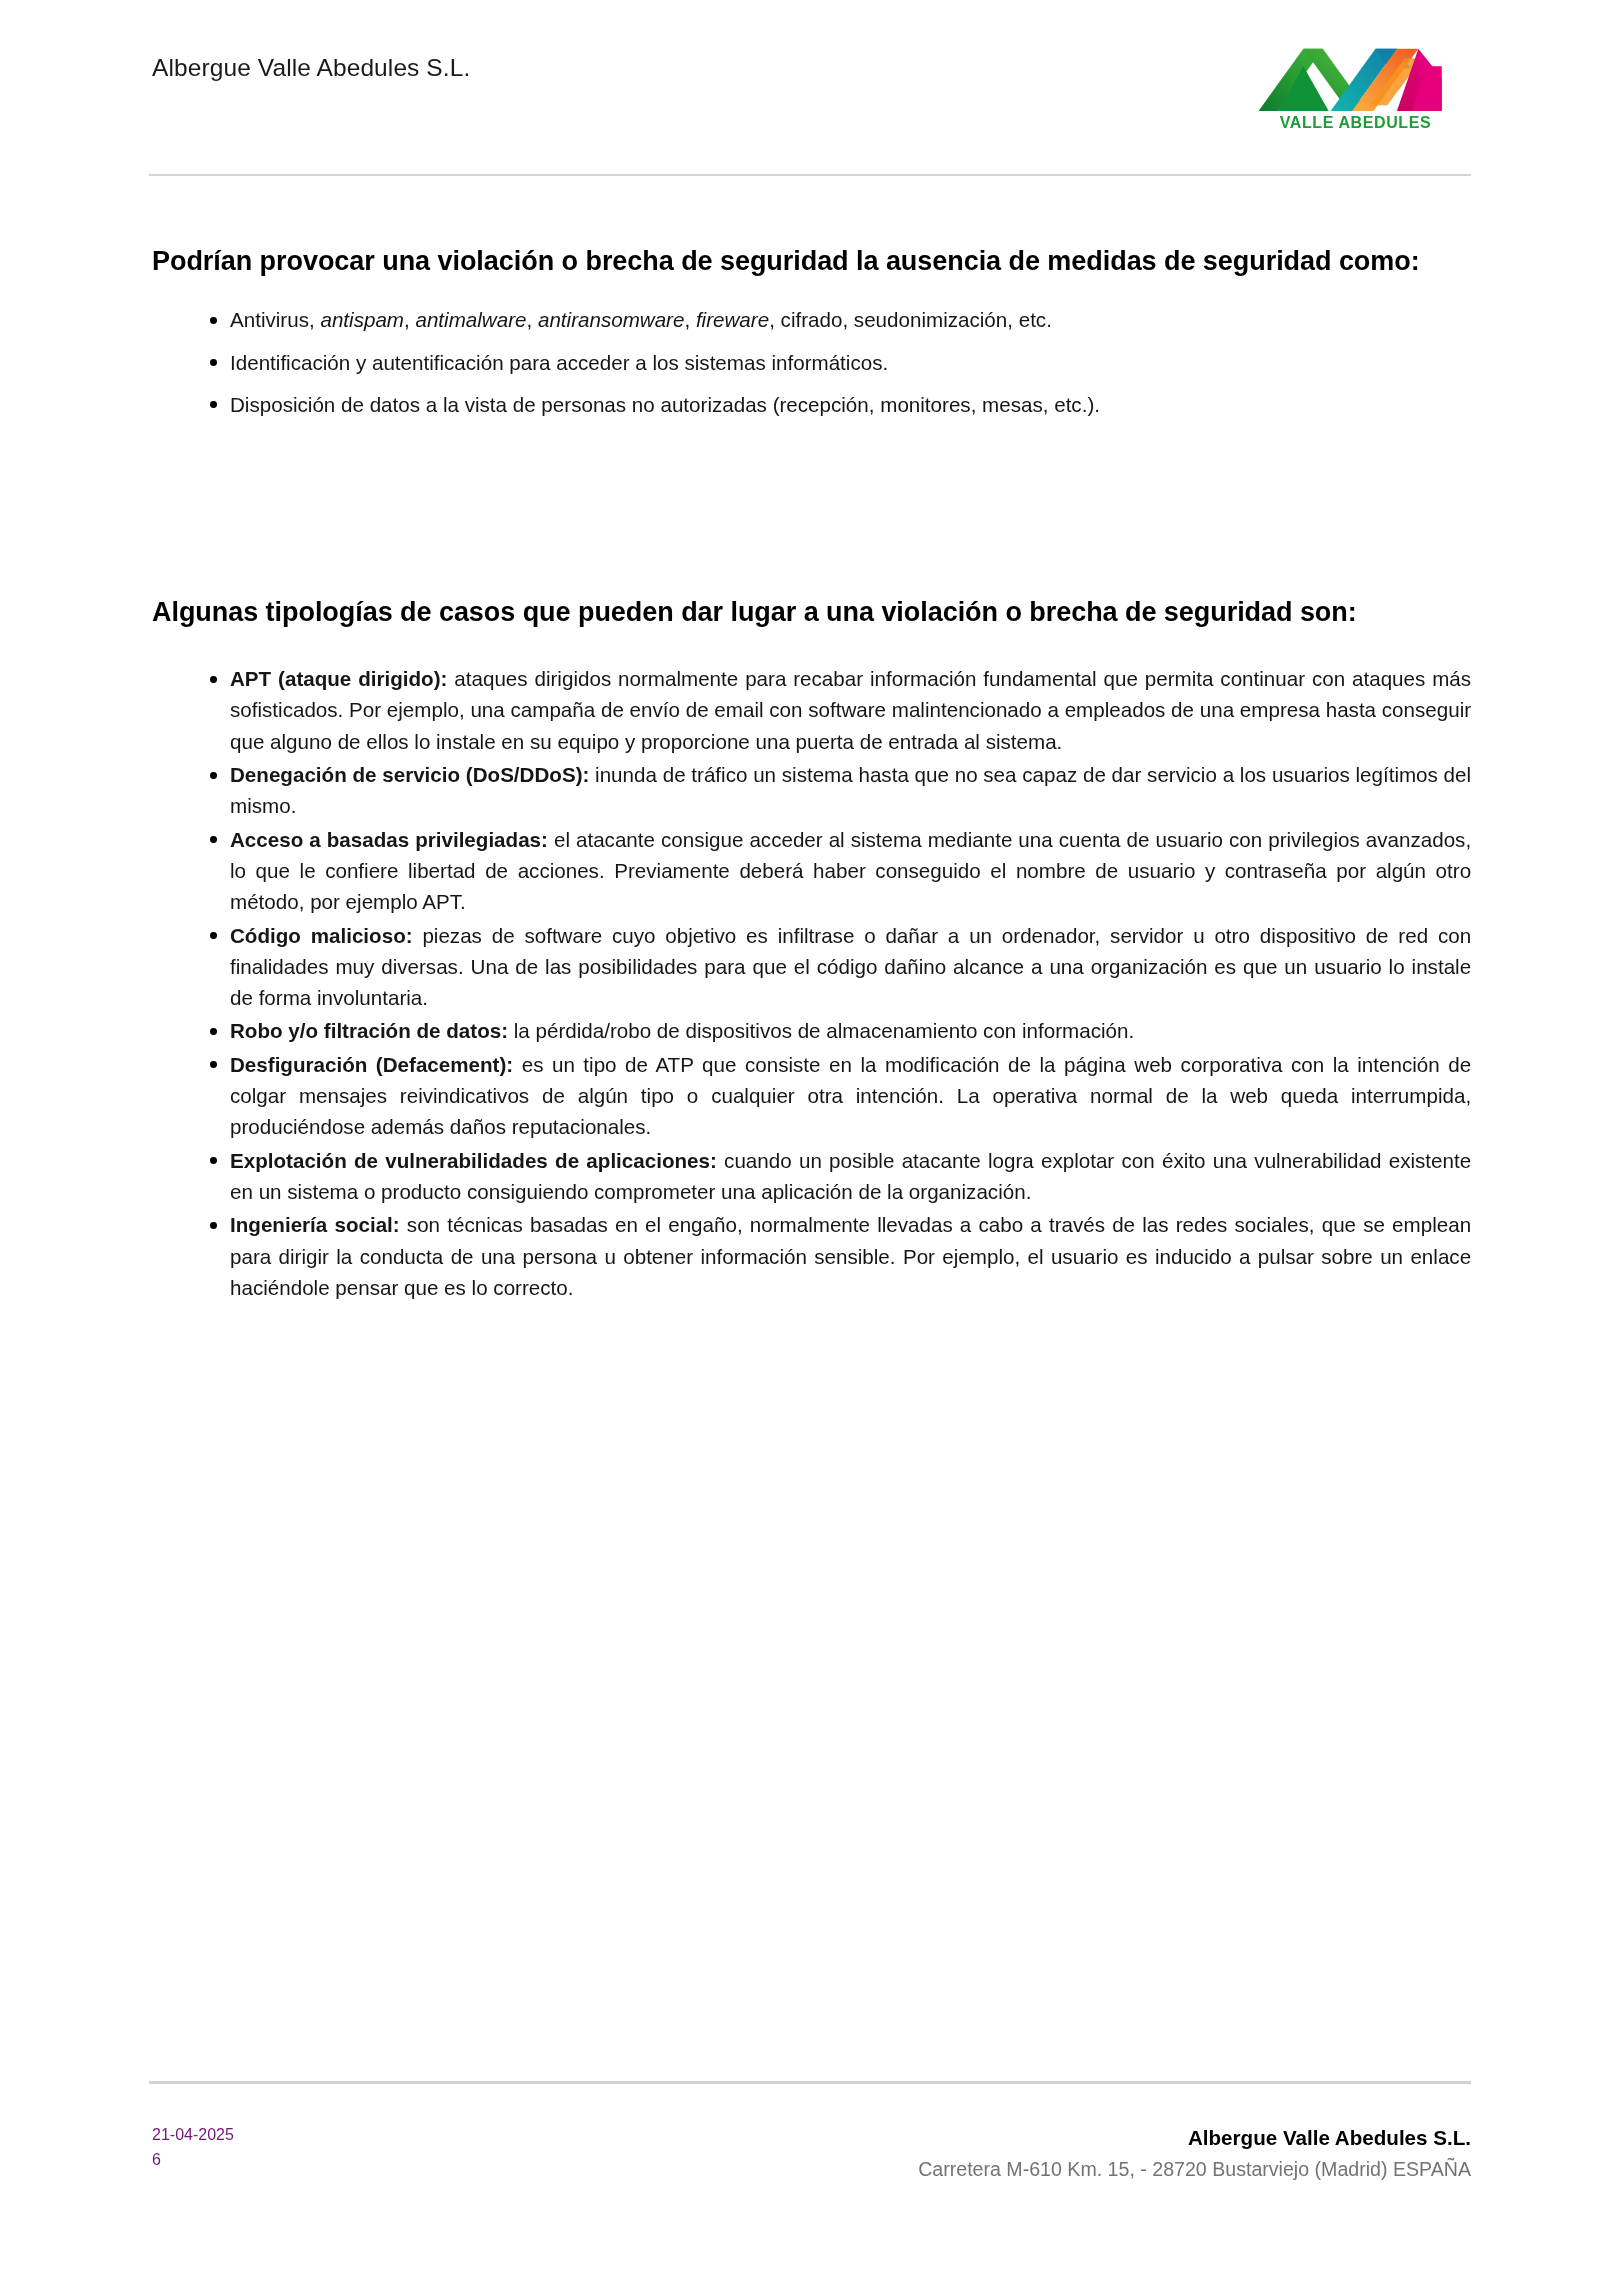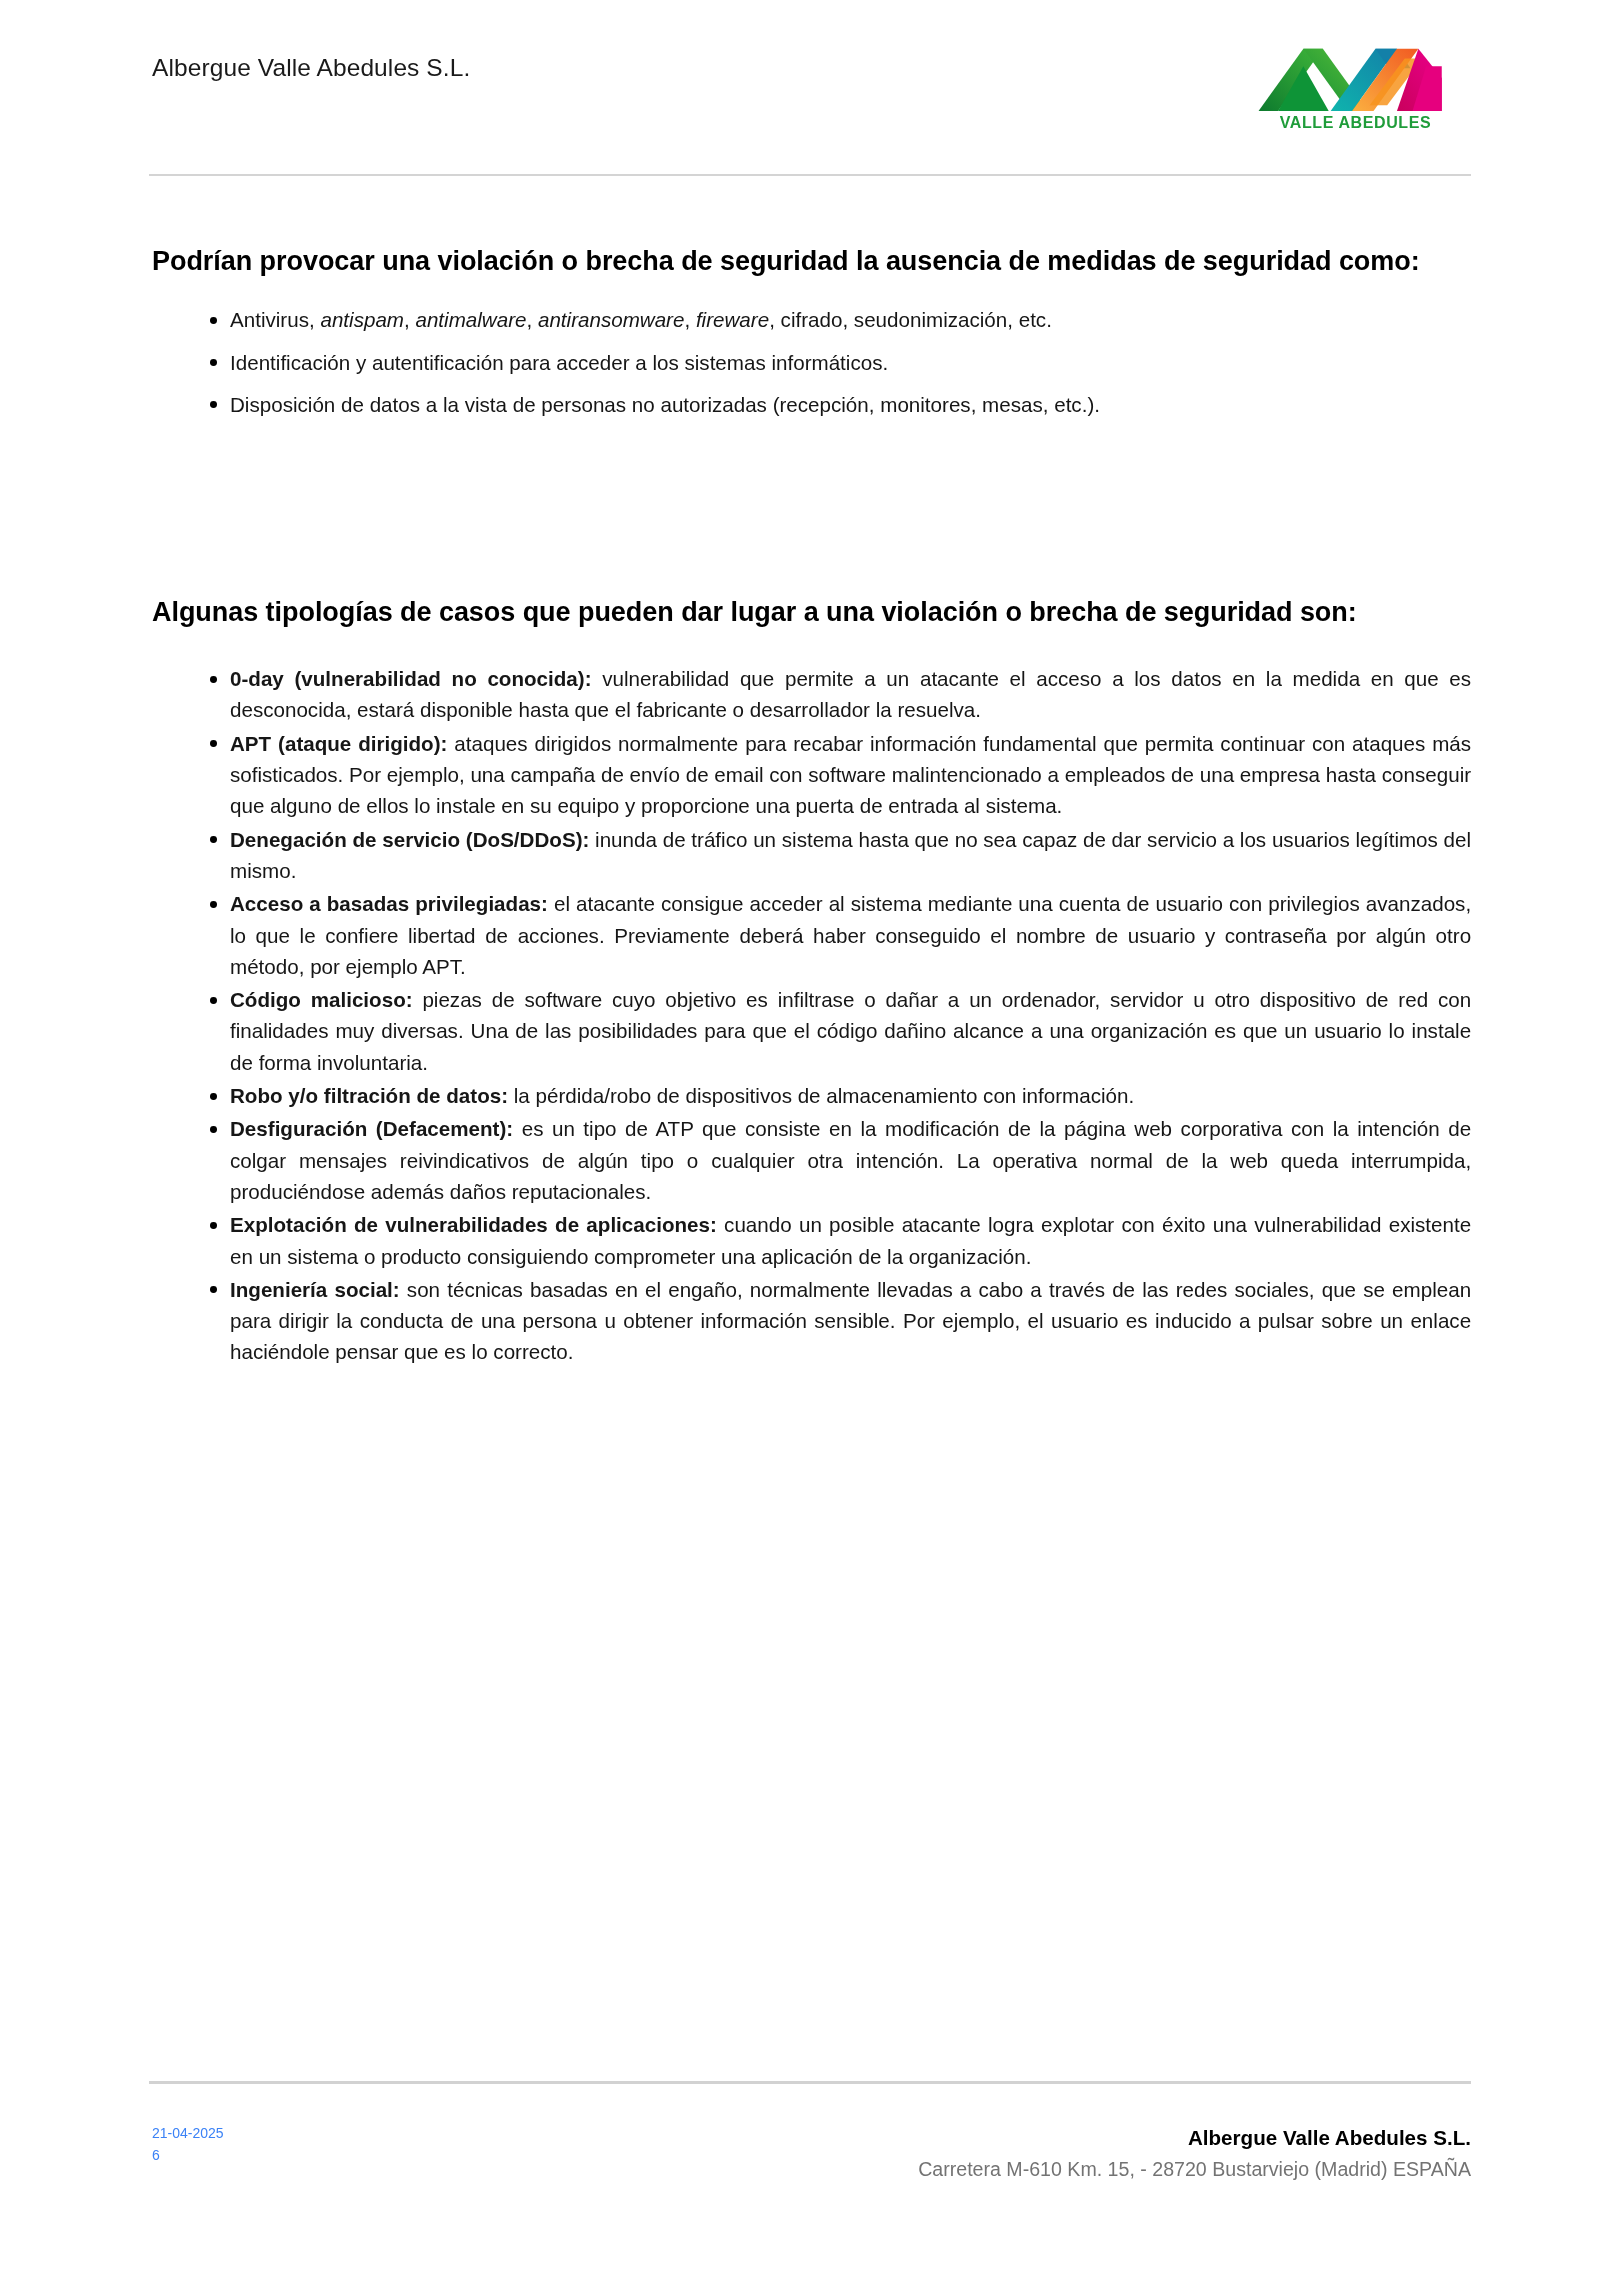--- a/index.html
+++ b/index.html
@@ -135,23 +135,23 @@
   .footer {
     position: absolute;
     left: 152px;
     right: 149px;
     top: 2123px;
     display: flex;
     justify-content: space-between;
     align-items: flex-start;
   }
   .footer-left {
-    font-size: 14px;
+    font-size: 16px;
     line-height: 1.55;
-    color: #3b82f6;
+    color: #701a75;
   }
   .footer-right {
     text-align: right;
     line-height: 1.5;
   }
   .footer-company {
     font-size: 20.6px;
     font-weight: bold;
     color: #000;
   }
@@ -217,21 +217,20 @@
     <ul class="bullet-list list-simple" id="list-1">
         <li><span>Antivirus, </span><i>antispam</i><span>, </span><i>antimalware</i><span>, </span><i>antiransomware</i><span>, </span><i>fireware</i><span>, cifrado, seudonimización, etc.</span></li>
         <li><span>Identificación y autentificación para acceder a los sistemas informáticos.</span></li>
         <li><span>Disposición de datos a la vista de personas no autorizadas (recepción, monitores, mesas, etc.).</span></li>
       </ul>
 
     <div class="gap-between"></div>
 
     <h2 class="section-heading">Algunas tipologías de casos que pueden dar lugar a una violación o brecha de seguridad son:</h2>
     <ul class="bullet-list list-terms" id="list-2">
-        <li><b>0-day (vulnerabilidad no conocida):</b><span> vulnerabilidad que permite a un atacante el acceso a los datos en la medida en que es desconocida, estará disponible hasta que el fabricante o desarrollador la resuelva.</span></li>
         <li><b>APT (ataque dirigido):</b><span> ataques dirigidos normalmente para recabar información fundamental que permita continuar con ataques más sofisticados. Por ejemplo, una campaña de envío de email con software malintencionado a empleados de una empresa hasta conseguir que alguno de ellos lo instale en su equipo y proporcione una puerta de entrada al sistema.</span></li>
         <li><b>Denegación de servicio (DoS/DDoS):</b><span> inunda de tráfico un sistema hasta que no sea capaz de dar servicio a los usuarios legítimos del mismo.</span></li>
         <li><b>Acceso a basadas privilegiadas:</b><span> el atacante consigue acceder al sistema mediante una cuenta de usuario con privilegios avanzados, lo que le confiere libertad de acciones. Previamente deberá haber conseguido el nombre de usuario y contraseña por algún otro método, por ejemplo APT.</span></li>
         <li><b>Código malicioso:</b><span> piezas de software cuyo objetivo es infiltrase o dañar a un ordenador, servidor u otro dispositivo de red con finalidades muy diversas. Una de las posibilidades para que el código dañino alcance a una organización es que un usuario lo instale de forma involuntaria.</span></li>
         <li><b>Robo y/o filtración de datos:</b><span> la pérdida/robo de dispositivos de almacenamiento con información.</span></li>
         <li><b>Desfiguración (Defacement):</b><span> es un tipo de ATP que consiste en la modificación de la página web corporativa con la intención de colgar mensajes reivindicativos de algún tipo o cualquier otra intención. La operativa normal de la web queda interrumpida, produciéndose además daños reputacionales.</span></li>
         <li><b>Explotación de vulnerabilidades de aplicaciones:</b><span> cuando un posible atacante logra explotar con éxito una vulnerabilidad existente en un sistema o producto consiguiendo comprometer una aplicación de la organización.</span></li>
         <li><b>Ingeniería social:</b><span> son técnicas basadas en el engaño, normalmente llevadas a cabo a través de las redes sociales, que se emplean para dirigir la conducta de una persona u obtener información sensible. Por ejemplo, el usuario es inducido a pulsar sobre un enlace haciéndole pensar que es lo correcto.</span></li>
       </ul>
 

